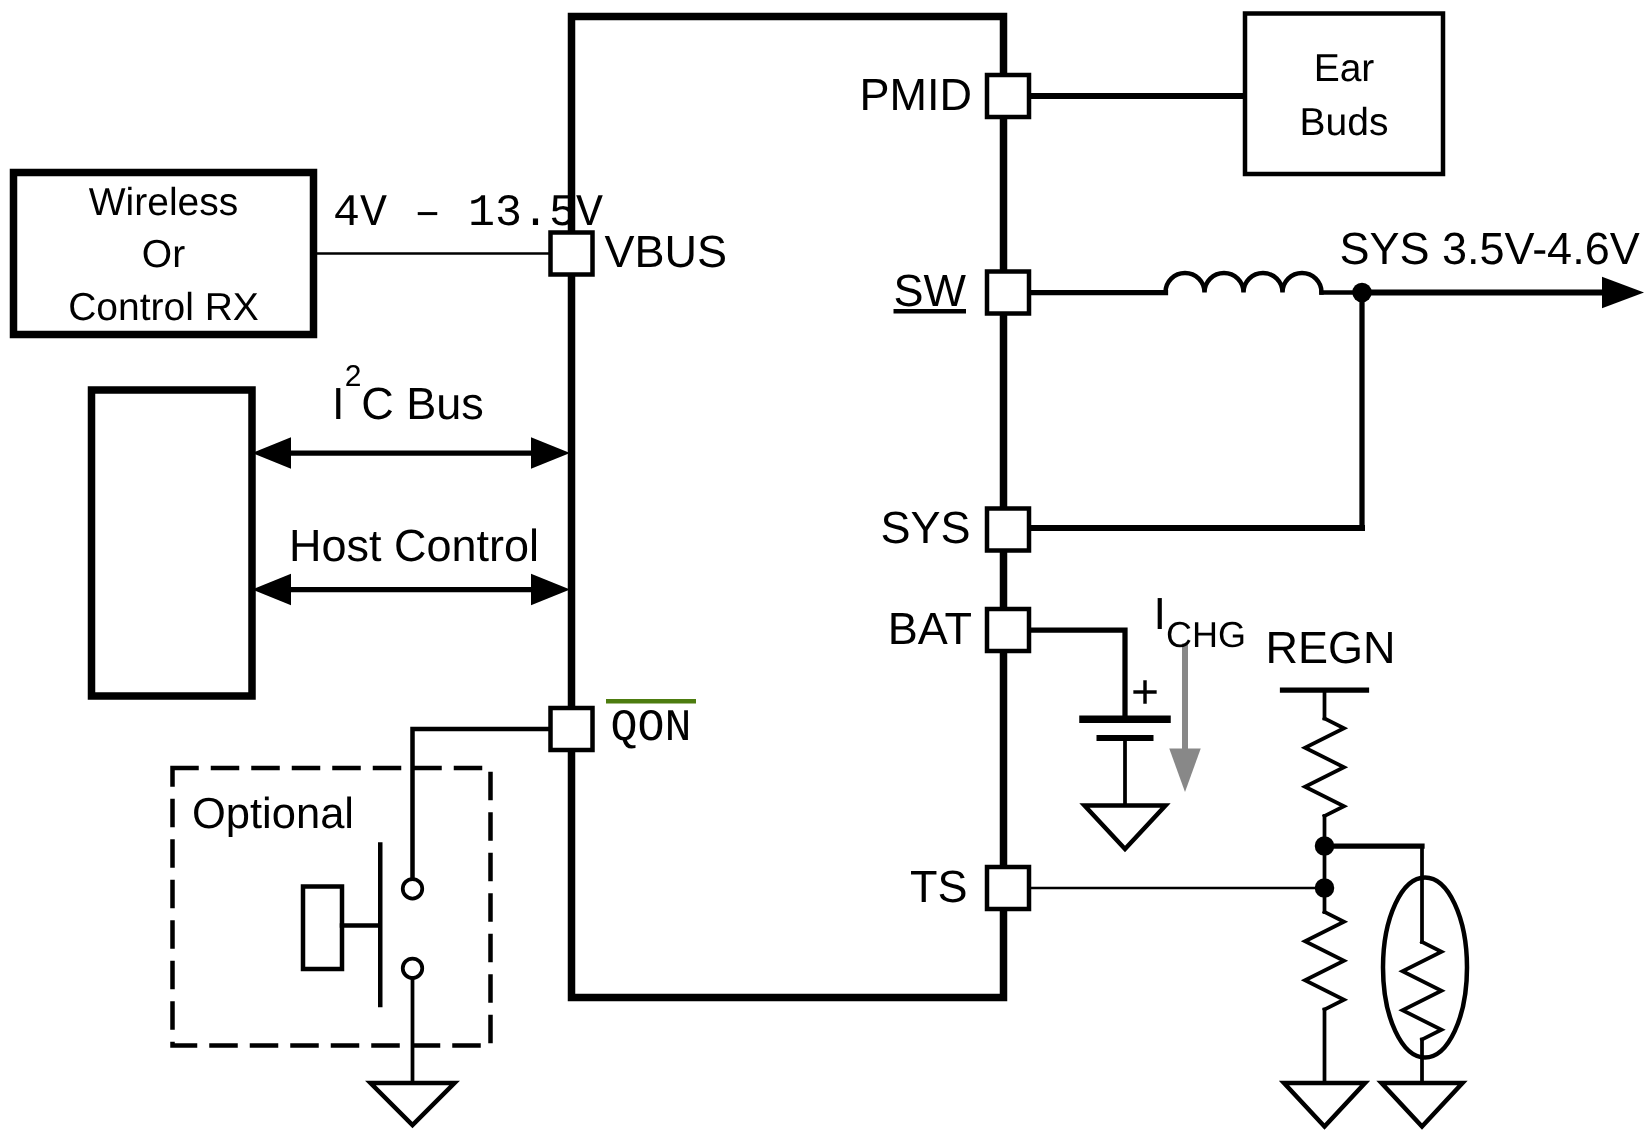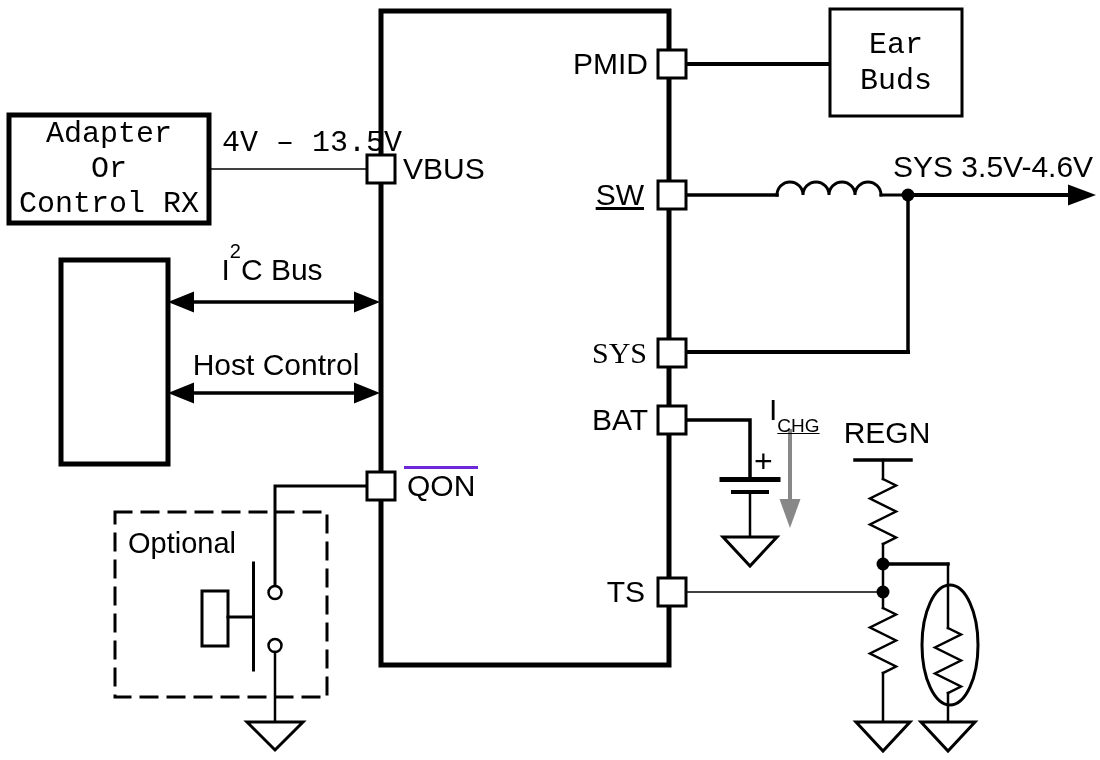--- a/index.html
+++ b/index.html
@@ -5,25 +5,25 @@
   html,body{margin:0;padding:0;background:#ffffff;}
   #stage{
     position:relative;width:1100px;height:760px;background:#ffffff;
     font-family:"Liberation Sans", sans-serif;color:#000;overflow:hidden;
   }
   #schematic-svg{position:absolute;left:0;top:0;}
   .lbl{position:absolute;font-size:30px;line-height:32px;white-space:nowrap;}
   .ctr{text-align:center;}
   .blocktext{
     position:absolute;display:flex;flex-direction:column;align-items:center;
-    justify-content:center;font-size:30px;line-height:36px;text-align:center;font-family:Liberation Mono, monospace;
+    justify-content:center;font-size:26px;line-height:36px;text-align:center;
   }
-  .overline-text{display:inline-block;border-top:3px solid #6d28d9;padding:1px 3px 0 3px;}
+  .overline-text{display:inline-block;border-top:3px solid #4d7c0f;padding:1px 3px 0 3px;font-family:Liberation Mono, monospace;}
   sup.small{font-size:20px;line-height:0;position:relative;top:-11px;}
-  sub.small{font-size:19px;line-height:0;position:relative;top:5px;text-decoration:underline;}
+  sub.small{font-size:24px;line-height:0;position:relative;top:5px;}
   .plus{font-size:32px;}
   .optional{font-size:29px;}
 </style>
 </head>
 <body>
 
 <div id="stage">
 
   <svg id="schematic-svg" width="1100" height="760" viewBox="0 0 1100 760">
     <g fill="none" stroke="#000000" stroke-linecap="square">
@@ -118,21 +118,21 @@
         <rect x="658" y="50" width="28" height="28"></rect>
         <rect x="658" y="181" width="28" height="28"></rect>
         <rect x="658" y="339" width="28" height="28"></rect>
         <rect x="658" y="406" width="28" height="28"></rect>
         <rect x="658" y="578" width="28" height="28"></rect>
       </g>
     </g>
   </svg>
 
   <div class="blocktext" style="left:9px;top:115px;width:200px;height:108px;line-height:35px;">
-    <span>Adapter</span>
+    <span>Wireless</span>
     <span>Or</span>
     <span>Control RX</span>
   </div>
 
 
   <div class="blocktext" style="left:830px;top:9px;width:132px;height:107px;">
     <span>Ear</span>
     <span>Buds</span>
   </div>
 
@@ -155,17 +155,17 @@
   <div class="lbl ctr" style="left:841px;top:417px;width:92px;">REGN</div>
 
   <div class="lbl plus" style="left:754px;top:445px;">+</div>
 
   <div class="lbl" style="left:403px;top:153px;">VBUS</div>
   <div class="lbl" style="left:404px;top:466px;">
     <span class="overline-text">QON</span>
   </div>
   <div class="lbl" style="right:452px;top:48px;text-align:right;">PMID</div>
   <div class="lbl" style="right:456px;top:179px;text-align:right;text-decoration:underline;">SW</div>
-  <div class="lbl" style="right:453px;top:337px;font-family:Liberation Serif, serif;">SYS</div>
+  <div class="lbl" style="right:453px;top:337px;">SYS</div>
   <div class="lbl" style="right:452px;top:404px;text-align:right;">BAT</div>
   <div class="lbl" style="right:455px;top:576px;text-align:right;">TS</div>
 
 </div>
 
 </body></html>

